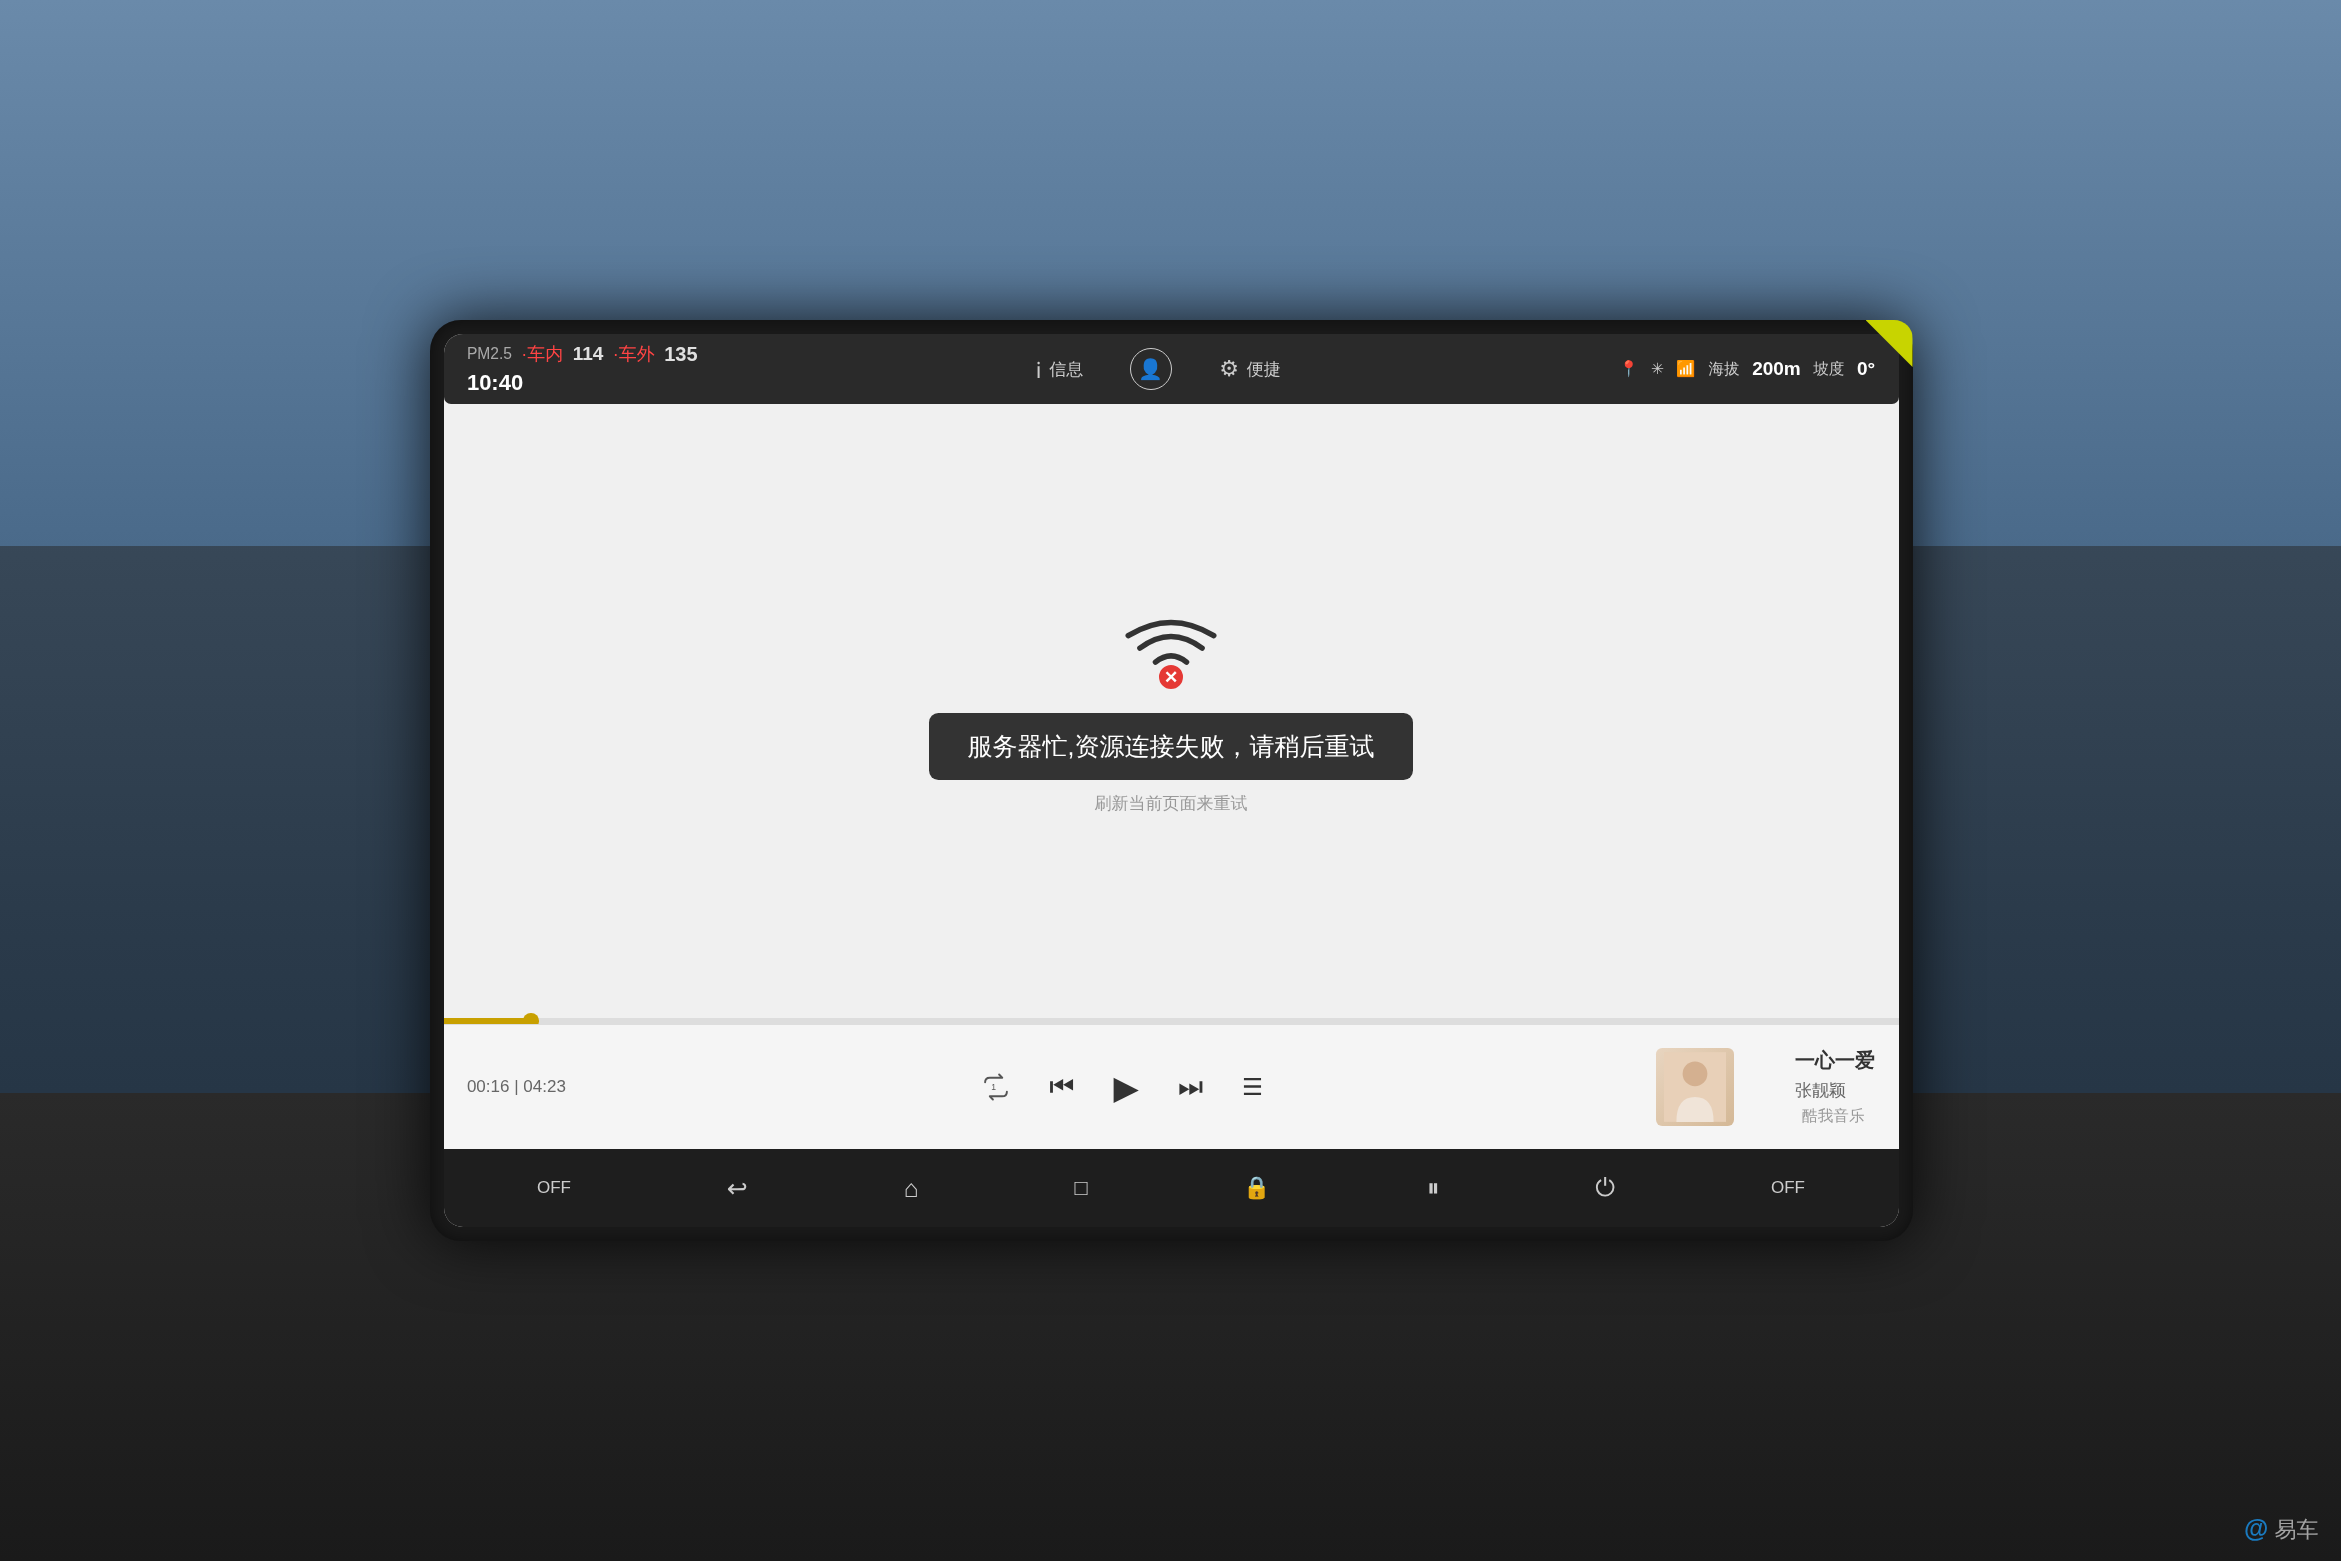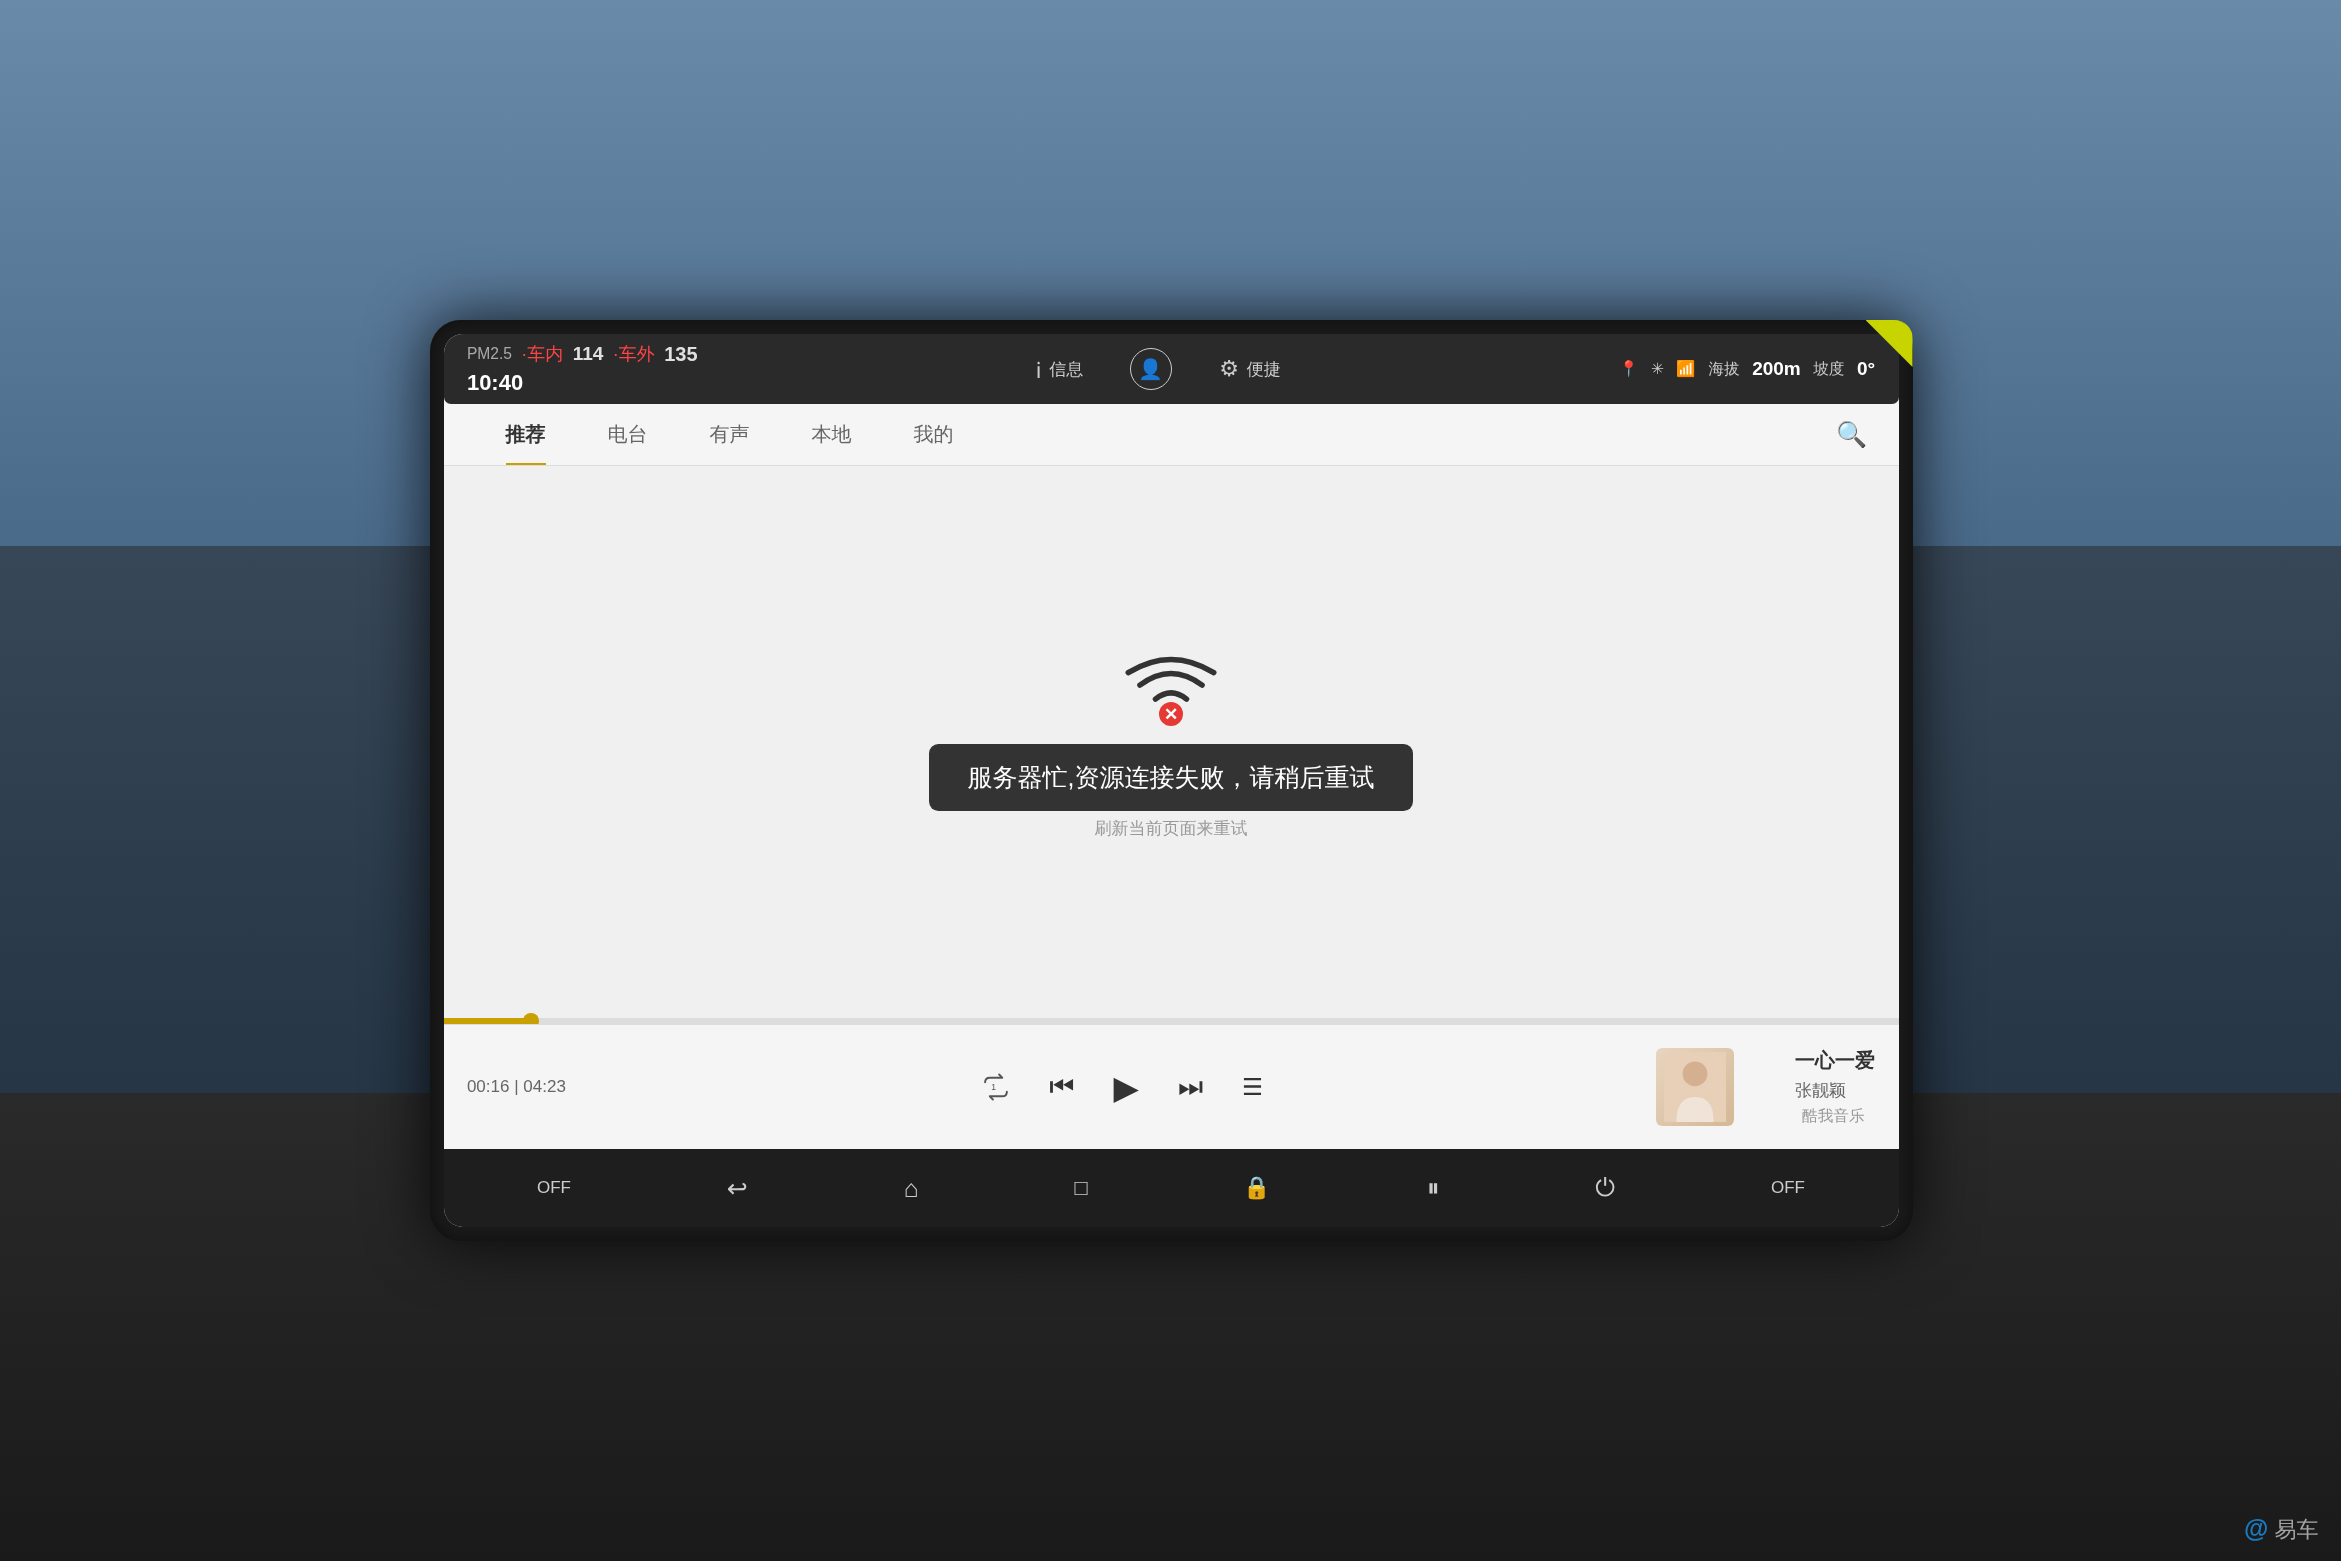--- a/index.html
+++ b/index.html
@@ -233,21 +233,21 @@
     }
 
     
     .error-box {
       background: #333;
       color: #fff;
       border-radius: 9.4px;
       padding: 17px 39px;
       font-size: 25px;
       text-align: center;
-      margin: 0 0;
+      margin: 6px 0;
     }
 
     .retry-text {
       color: #999;
       font-size: 17px;
       margin-top: 6.2px;
     }
 
     
     .progress-area {
@@ -479,38 +479,20 @@
         <span>📍</span>
         <span>✳</span>
         <span>📶</span>
         <span class="altitude-text">海拔</span>
         <span class="altitude-num">200m</span>
         <span class="slope-text">坡度</span>
         <span class="altitude-num">0°</span>
       </div>
     </div>
 
-    <div class="nav-tabs">
-      <div class="nav-tab active">
-        <span>推荐</span>
-      </div>
-      <div class="nav-tab">
-        <span>电台</span>
-      </div>
-      <div class="nav-tab">
-        <span>有声</span>
-      </div>
-      <div class="nav-tab">
-        <span>本地</span>
-      </div>
-      <div class="nav-tab">
-        <span>我的</span>
-      </div>
-      <div class="nav-search">🔍</div>
-    </div>
 
     <div class="main-content">
 
       <div class="wifi-error-container">
         <div class="wifi-svg-wrapper">
           <svg width="94" height="70" viewBox="0 0 120 90">
             <path d="M60 75 C60 75 60 75 60 75" stroke="#333" stroke-width="8" stroke-linecap="round" fill="none"></path>
             <path d="M40 58 Q60 42 80 58" stroke="#333" stroke-width="7" stroke-linecap="round" fill="none"></path>
             <path d="M20 40 Q60 10 100 40" stroke="#333" stroke-width="7" stroke-linecap="round" fill="none"></path>
             <path d="M5 24 Q60 -10 115 24" stroke="#333" stroke-width="7" stroke-linecap="round" fill="none"></path>

